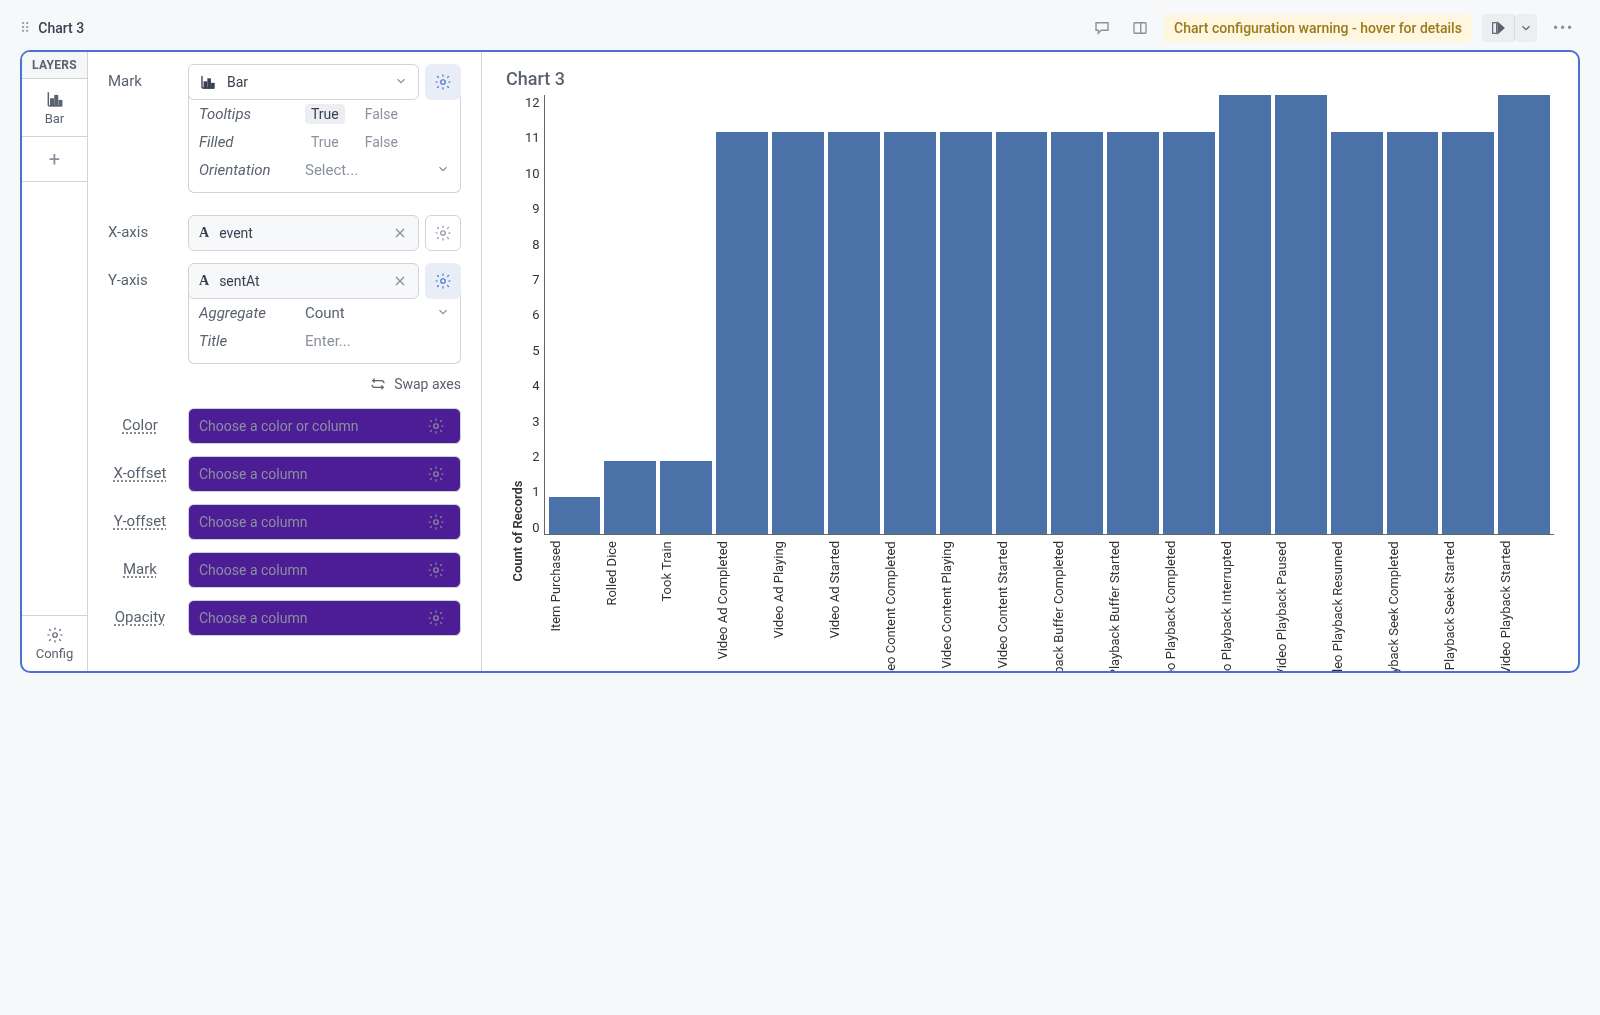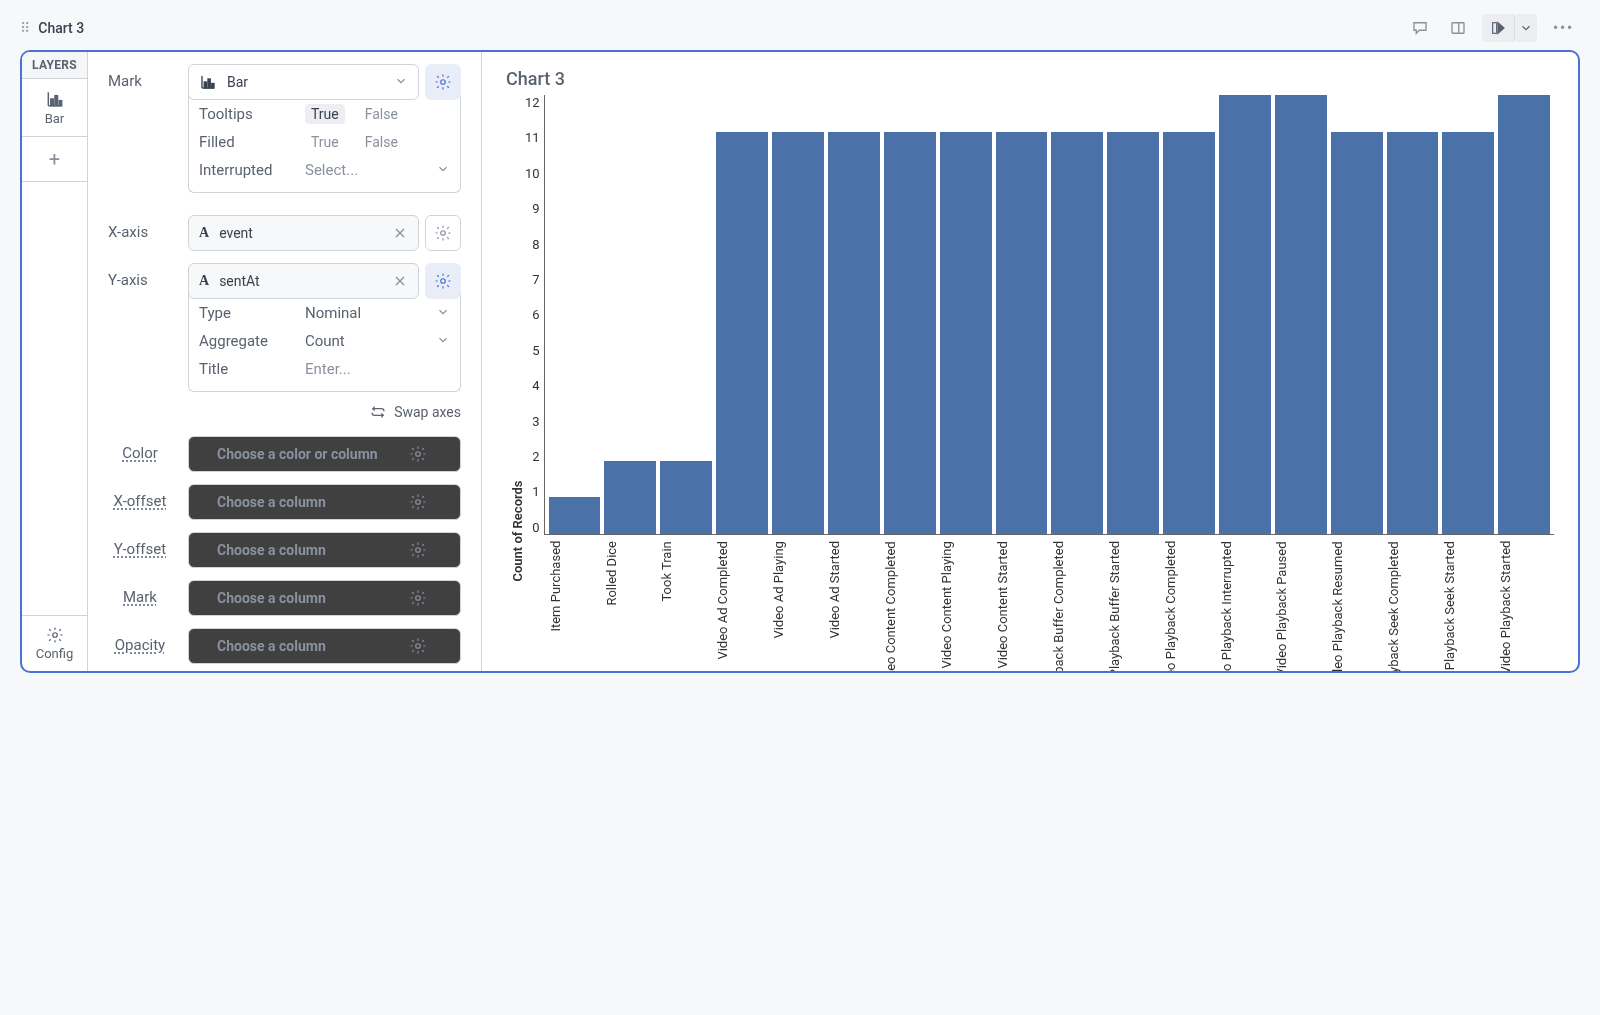--- a/index.html
+++ b/index.html
@@ -112,37 +112,37 @@
   .select .left { display:flex; align-items:center; gap:10px; color:var(--text-dark); }
   .select .left svg { width:18px; height:18px; }
   .chev svg { width:14px; height:14px; color:var(--muted); }
 
   .subpanel {
     border:1px solid var(--border-color); border-top:none;
     border-radius:0 0 6px 6px; padding:6px 10px 8px 10px;
     margin-top:-6px; background:#fff;
   }
   .subpanel .subrow { display:flex; align-items:center; height:28px; }
-  .subpanel .subrow .sublabel { width:106px; color:var(--text-color); font-size:15px;}
+  .subpanel .subrow .sublabel { width:106px; color:var(--text-color); font-size:15px;font-style:italic;}
   .subpanel .subrow .subval { color:var(--text-color); font-size:15px;}
   .subpanel .subrow .placeholder { color:var(--muted); }
   .subpanel .subrow .chev { margin-left:auto; }
   .toggle { display:flex; gap:14px; }
   .toggle span { color:var(--muted); padding:2px 6px; border-radius:4px; }
   .toggle span.on { background:#eceef2; color:var(--text-dark); }
 
   .field { justify-content:space-between; background:#f7f8fa; }
   .field .fleft { display:flex; align-items:center; gap:10px; color:var(--text-dark);}
   .field .fleft .type-icon { font-family: Georgia, serif; font-weight:600; color:var(--text-dark);}
   .field .fright { display:flex; align-items:center; gap:6px; color:var(--muted);}
   .field .fright svg { width:16px; height:16px; }
   .placeholder-input {
     border:1px solid var(--border-color); border-radius:6px; height:36px;
-    padding:0 28px; display:flex; align-items:center; justify-content:space-between;
-    color:var(--muted); background:#404040; flex:1;font-weight:bold;
+    padding:0 10px; display:flex; align-items:center; justify-content:space-between;
+    color:var(--muted); background:#4c1d95; flex:1;
   }
   .swap { display:flex; justify-content:flex-end; align-items:center; gap:8px; color:var(--text-color); margin:4px 0 16px 0;text-align:center;}
   .swap svg { width:16px; height:16px; }
 
   .chart-col { flex:1; padding:16px 24px 20px 24px; display:flex; flex-direction:column; }
   .chart-title { font-size:18px; color:var(--text-color); margin-bottom:6px; font-weight:500;}
   .chart-area { flex:1; display:flex; flex-direction:column; }
   .plot-wrap { display:flex; flex:1; }
   .y-axis-label {
     writing-mode: vertical-rl; transform: rotate(180deg);
@@ -183,20 +183,21 @@
       <svg viewBox="0 0 24 24" fill="none" stroke="currentColor" stroke-width="1.8">
           <path d="M4 5h16v10H11l-4 4v-4H4z"></path>
         </svg>
     </span>
     <span class="icon-btn">
       <svg viewBox="0 0 24 24" fill="none" stroke="currentColor" stroke-width="1.8">
           <rect x="4" y="5" width="16" height="14" rx="1"></rect>
           <line x1="13" y1="5" x2="13" y2="19"></line>
         </svg>
     </span>
+    <span class="warning">Chart configuration warning - hover for details</span>
     <span class="run-group">
       <span class="run-btn">
         <svg width="16" height="16" viewBox="0 0 24 24" fill="none" stroke="#5a6270" stroke-width="1.8">
             <rect x="4" y="4" width="6" height="16"></rect>
             <path d="M12 4l9 8-9 8z" fill="#5a6270"></path>
           </svg>
       </span>
       <span class="run-btn chev">
         <svg width="12" height="12" viewBox="0 0 24 24" fill="none" stroke="#5a6270" stroke-width="2">
             <path d="M6 9l6 6 6-6"></path>
@@ -270,21 +271,21 @@
                 </span>
               </div>
               <div class="subrow">
                 <span class="sublabel">Filled</span>
                 <span class="toggle">
                   <span>True</span>
                   <span>False</span>
                 </span>
               </div>
               <div class="subrow">
-                <span class="sublabel">Interrupted</span>
+                <span class="sublabel">Orientation</span>
                 <span class="subval placeholder">Select...</span>
                 <span class="chev"><svg viewBox="0 0 24 24" fill="none" stroke="currentColor" stroke-width="2">
                       <path d="M6 9l6 6 6-6"></path>
                     </svg></span>
               </div>
             </div>
           </div>
         </div>
 
         <div style="height:10px"></div>
@@ -330,27 +331,20 @@
                 </span>
               </div>
               <div class="gear active">
                 <svg viewBox="0 0 24 24" fill="none" stroke="currentColor" stroke-width="1.6">
                     <circle cx="12" cy="12" r="3"></circle>
                     <path d="M12 2v3M12 19v3M4.2 4.2l2.1 2.1M17.7 17.7l2.1 2.1M2 12h3M19 12h3M4.2 19.8l2.1-2.1M17.7 6.3l2.1-2.1"></path>
                   </svg>
               </div>
             </div>
             <div class="subpanel">
-              <div class="subrow">
-                <span class="sublabel">Type</span>
-                <span class="subval">Nominal</span>
-                <span class="chev"><svg viewBox="0 0 24 24" fill="none" stroke="currentColor" stroke-width="2">
-                      <path d="M6 9l6 6 6-6"></path>
-                    </svg></span>
-              </div>
               <div class="subrow">
                 <span class="sublabel">Aggregate</span>
                 <span class="subval">Count</span>
                 <span class="chev"><svg viewBox="0 0 24 24" fill="none" stroke="currentColor" stroke-width="2">
                       <path d="M6 9l6 6 6-6"></path>
                     </svg></span>
               </div>
               <div class="subrow">
                 <span class="sublabel">Title</span>
                 <span class="subval placeholder">Enter...</span>

